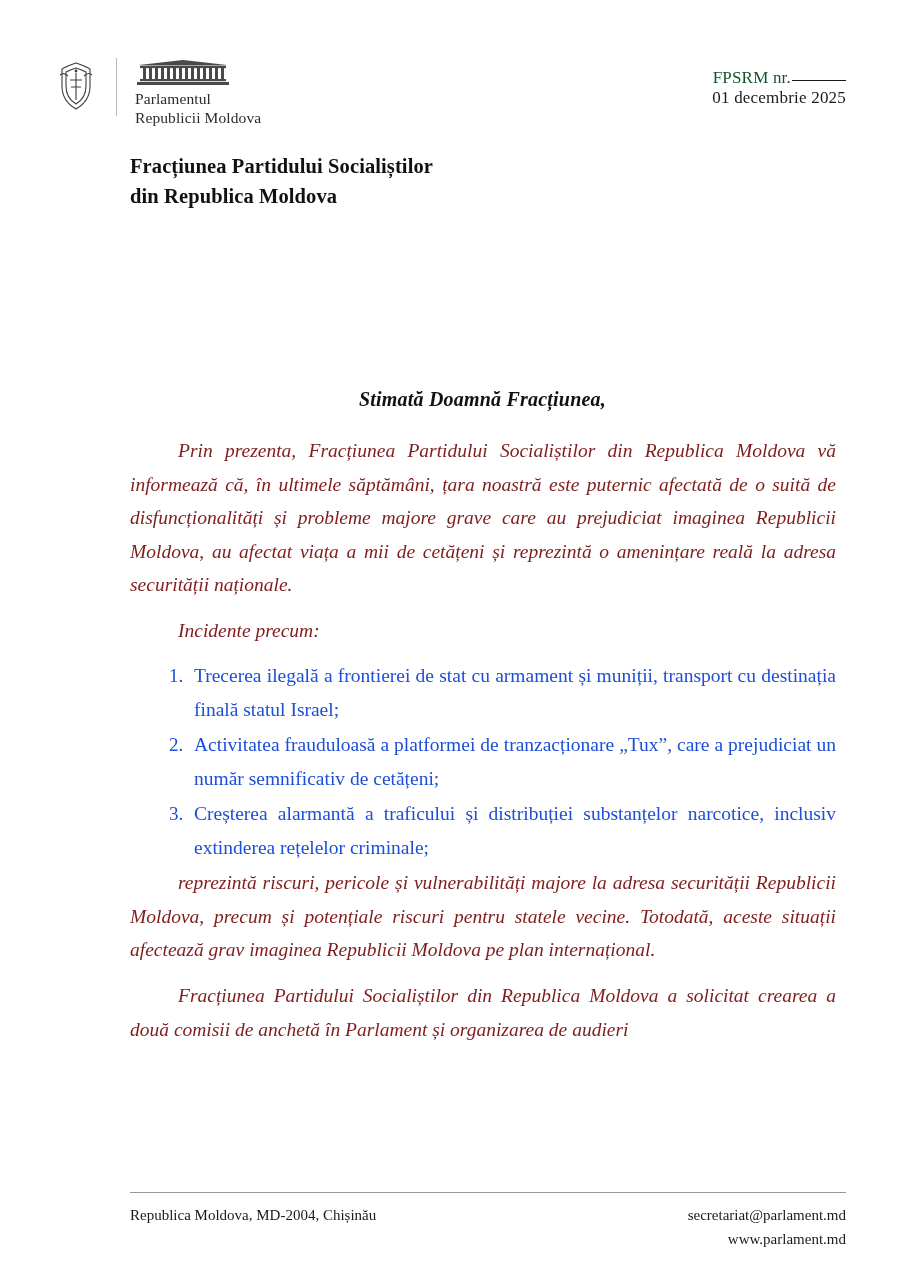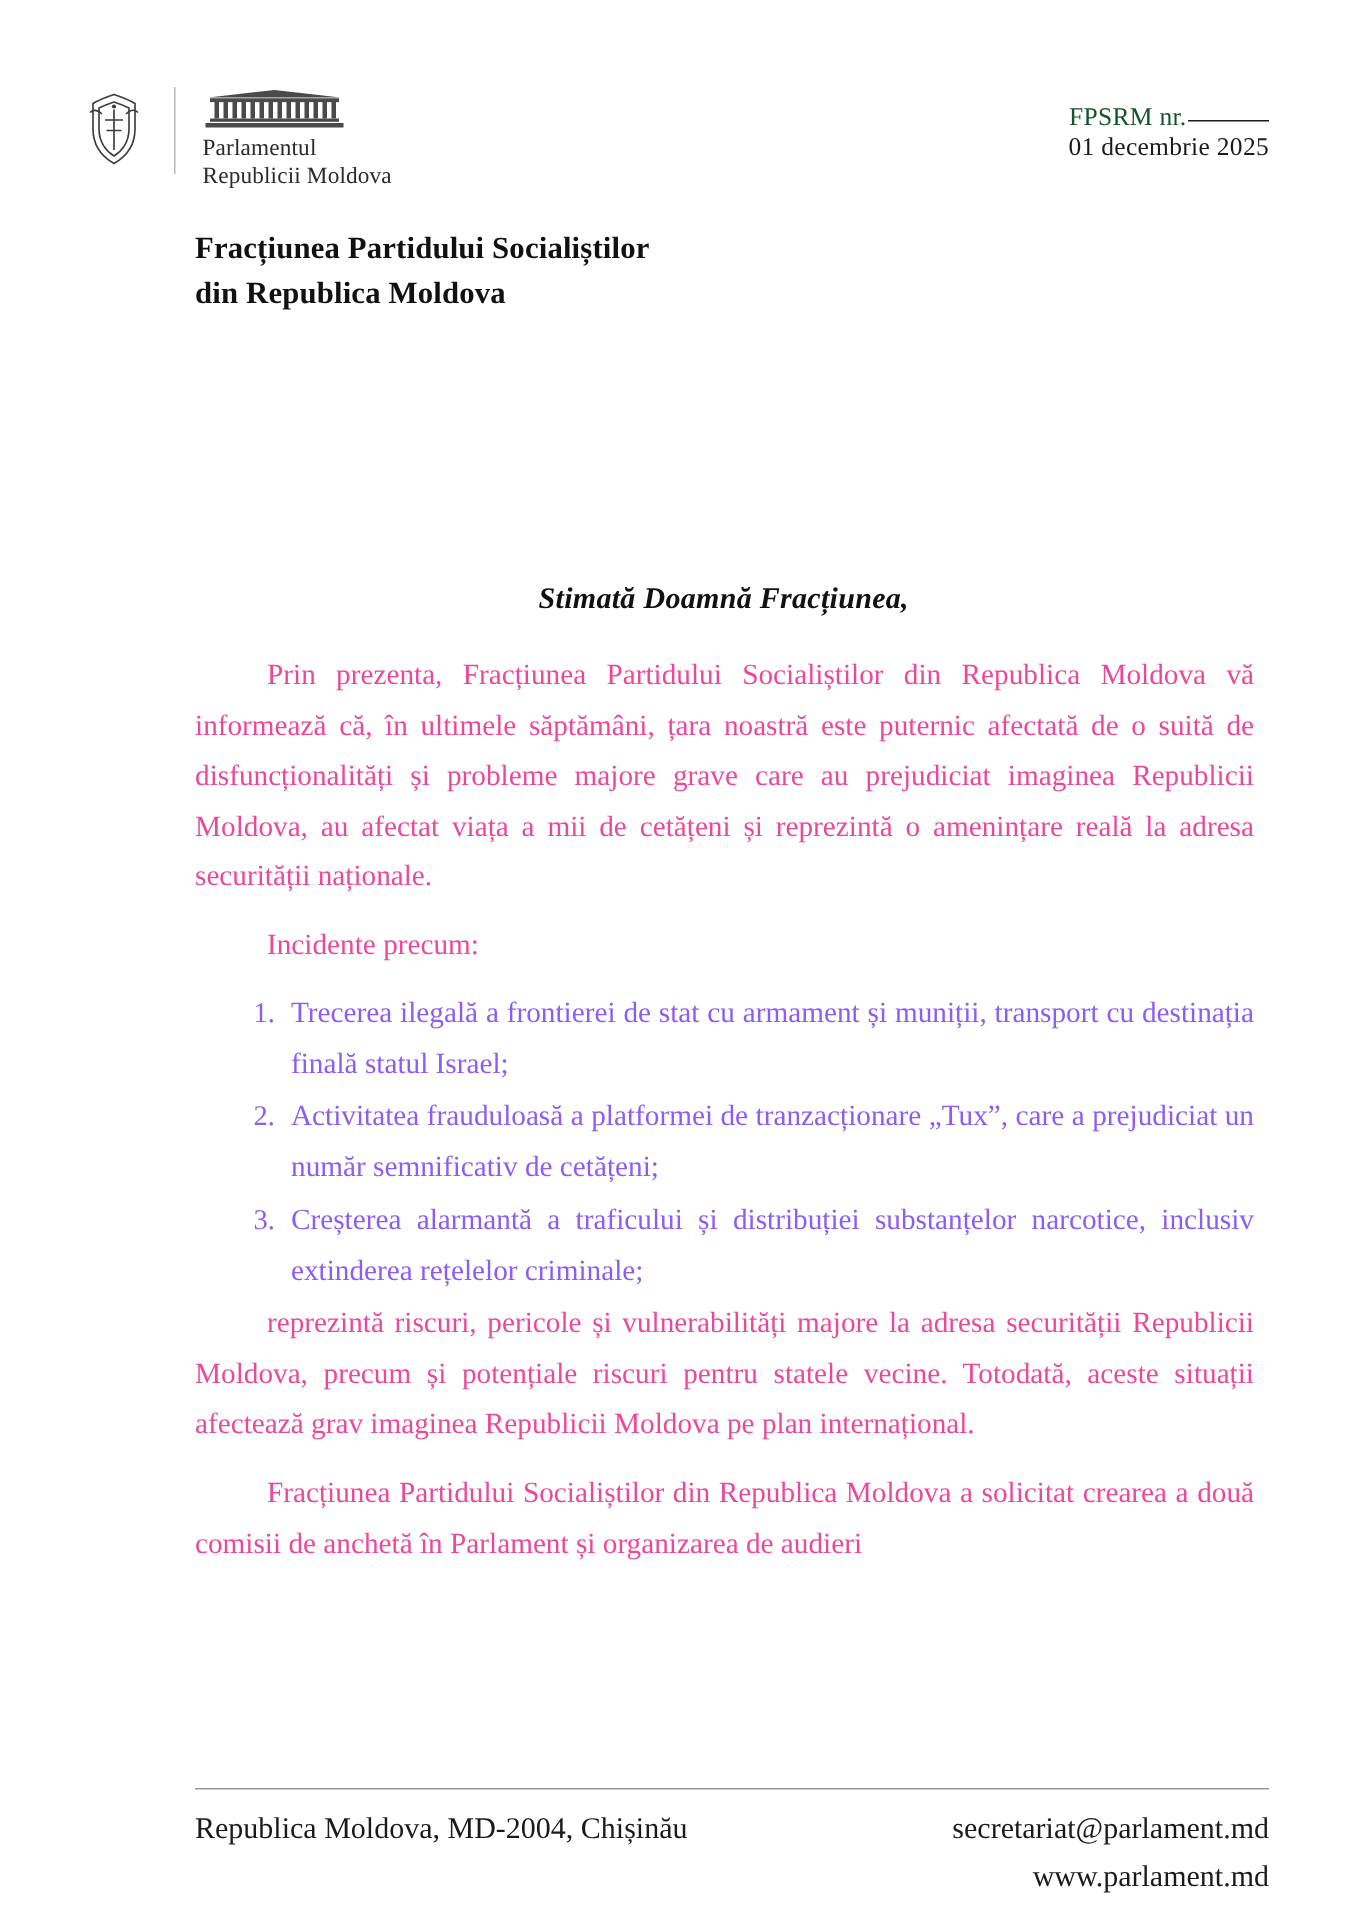--- a/index.html
+++ b/index.html
@@ -143,38 +143,39 @@
     width: 706px;
   }
 
   p.para {
     margin: 0 0 0 0;
     text-align: justify;
     text-justify: inter-word;
     font-size: 19.5px;
     line-height: 1.72;
     text-indent: 48px;
-    color: #ec4899;
+    color: #7f1d1d;
+    font-style: italic;
   }
 
   p.para + p.para {
     margin-top: 12px;
   }
 
   .list {
     margin: 12px 0 0 0;
     padding: 0 0 0 58px;
     font-size: 19.5px;
     line-height: 1.72;
   }
   .list li {
     text-align: justify;
     margin-bottom: 2px;
     padding-left: 6px;
-    color: #8b5cf6;
+    color: #1d4ed8;
   }
   .list li::marker {
     font-size: 19px;
   }
 
   .gap-para {
     margin-top: 14px;
   }
 
   .last-block {
@@ -190,21 +191,21 @@
     height: 1px;
     background: #9a9a9a;
   }
   .footer {
     position: absolute;
     left: 130px;
     right: 58px;
     top: 1203px;
     display: flex;
     justify-content: space-between;
-    font-size: 20px;
+    font-size: 15px;
     line-height: 1.6;
     color: #1a1a1a;
   }
   .footer-right {
     text-align: right;
   }
 </style>
 </head>
 <body>
 

